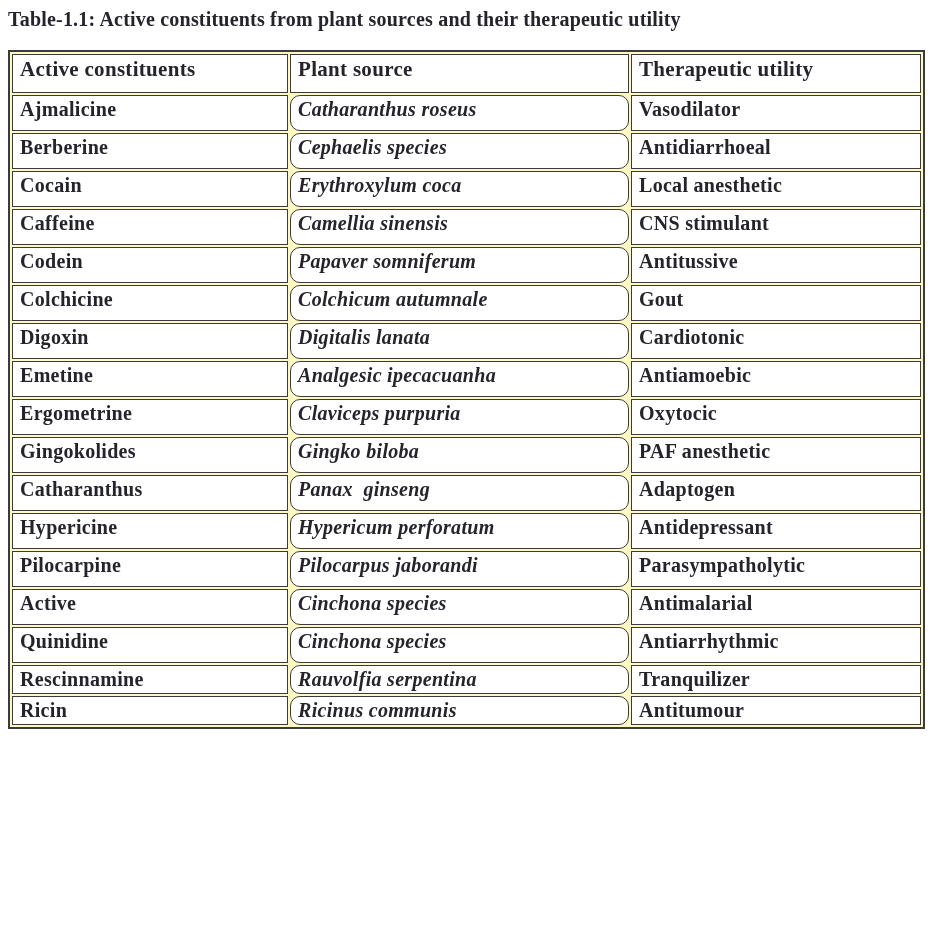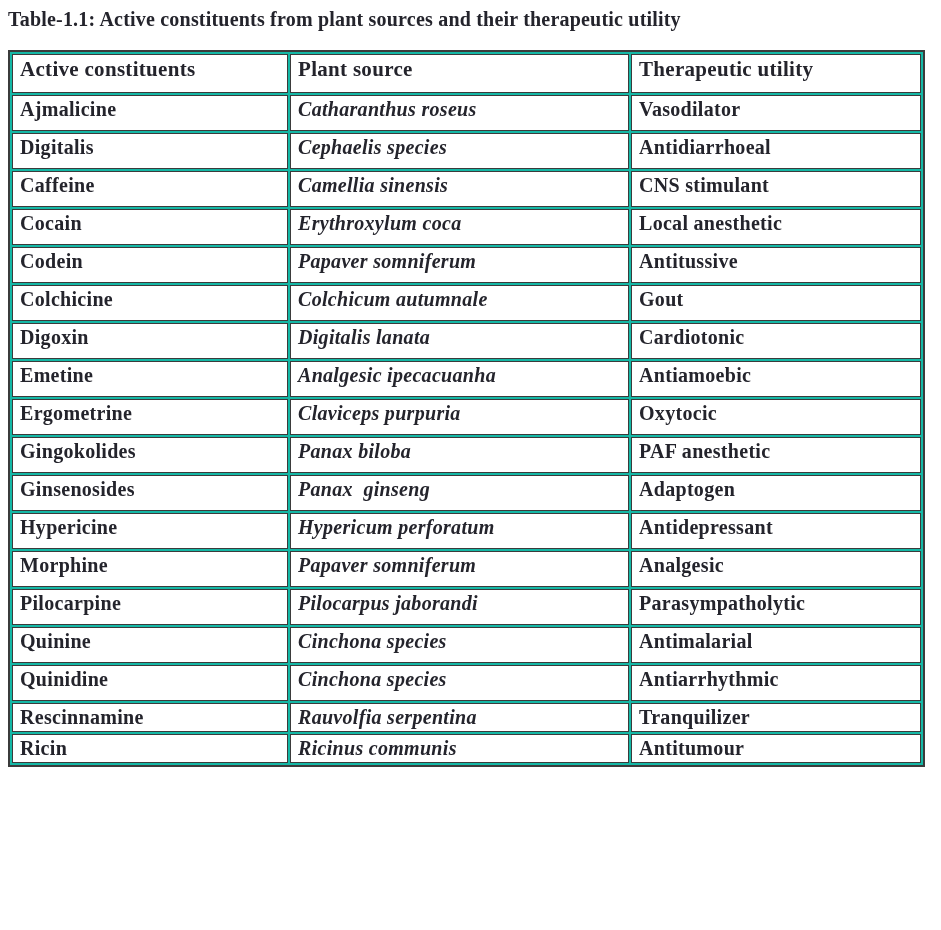--- a/index.html
+++ b/index.html
@@ -28,21 +28,21 @@
     letter-spacing: 0.2px;
     white-space: nowrap;
   }
   table.data-table {
     position: absolute;
     left: 8px;
     top: 50px;
     border-collapse: separate;
     border-spacing: 2px;
     border: 2px solid #3b3b3b;
-    background: #14b8a6;
+    background: #fef9c3;
     table-layout: fixed;
     width: 917px;
   }
   th, td {
     border: 1px solid #3b3b3b;
     vertical-align: top;
     text-align: left;
     padding: 2px 4px 2px 7px;
     overflow: hidden;
     background: #ffffff;
@@ -58,20 +58,21 @@
   }
   td {
     height: 30px;
     font-size: 20px;
     font-weight: bold;
     letter-spacing: 0.3px;
   }
   td.plant {
     font-style: italic;
     white-space: pre-wrap;
+    border-radius: 10px;
   }
   tr.compact td {
     height: 19px;
   }
 </style>
 </head>
 <body>
 
 <div class="page">
 
@@ -90,33 +91,33 @@
         <th>Therapeutic utility</th>
       </tr>
     </thead>
     <tbody id="table-body">
         <tr>
       <td class="constituent">Ajmalicine</td>
       <td class="plant">Catharanthus roseus</td>
       <td class="utility">Vasodilator</td>
     </tr>
         <tr>
-      <td class="constituent">Digitalis</td>
+      <td class="constituent">Berberine</td>
       <td class="plant">Cephaelis species</td>
       <td class="utility">Antidiarrhoeal</td>
+    </tr>
+        <tr>
+      <td class="constituent">Cocain</td>
+      <td class="plant">Erythroxylum coca</td>
+      <td class="utility">Local anesthetic</td>
     </tr>
         <tr>
       <td class="constituent">Caffeine</td>
       <td class="plant">Camellia sinensis</td>
       <td class="utility">CNS stimulant</td>
-    </tr>
-        <tr>
-      <td class="constituent">Cocain</td>
-      <td class="plant">Erythroxylum coca</td>
-      <td class="utility">Local anesthetic</td>
     </tr>
         <tr>
       <td class="constituent">Codein</td>
       <td class="plant">Papaver somniferum</td>
       <td class="utility">Antitussive</td>
     </tr>
         <tr>
       <td class="constituent">Colchicine</td>
       <td class="plant">Colchicum autumnale</td>
       <td class="utility">Gout</td>
@@ -131,45 +132,40 @@
       <td class="plant">Analgesic ipecacuanha</td>
       <td class="utility">Antiamoebic</td>
     </tr>
         <tr>
       <td class="constituent">Ergometrine</td>
       <td class="plant">Claviceps purpuria</td>
       <td class="utility">Oxytocic</td>
     </tr>
         <tr>
       <td class="constituent">Gingokolides</td>
-      <td class="plant">Panax biloba</td>
+      <td class="plant">Gingko biloba</td>
       <td class="utility">PAF anesthetic</td>
     </tr>
         <tr>
-      <td class="constituent">Ginsenosides</td>
+      <td class="constituent">Catharanthus</td>
       <td class="plant">Panax  ginseng</td>
       <td class="utility">Adaptogen</td>
     </tr>
         <tr>
       <td class="constituent">Hypericine</td>
       <td class="plant">Hypericum perforatum</td>
       <td class="utility">Antidepressant</td>
     </tr>
         <tr>
-      <td class="constituent">Morphine</td>
-      <td class="plant">Papaver somniferum</td>
-      <td class="utility">Analgesic</td>
-    </tr>
-        <tr>
       <td class="constituent">Pilocarpine</td>
       <td class="plant">Pilocarpus jaborandi</td>
       <td class="utility">Parasympatholytic</td>
     </tr>
         <tr>
-      <td class="constituent">Quinine</td>
+      <td class="constituent">Active</td>
       <td class="plant">Cinchona species</td>
       <td class="utility">Antimalarial</td>
     </tr>
         <tr>
       <td class="constituent">Quinidine</td>
       <td class="plant">Cinchona species</td>
       <td class="utility">Antiarrhythmic</td>
     </tr>
         <tr class="compact">
       <td class="constituent">Rescinnamine</td>

